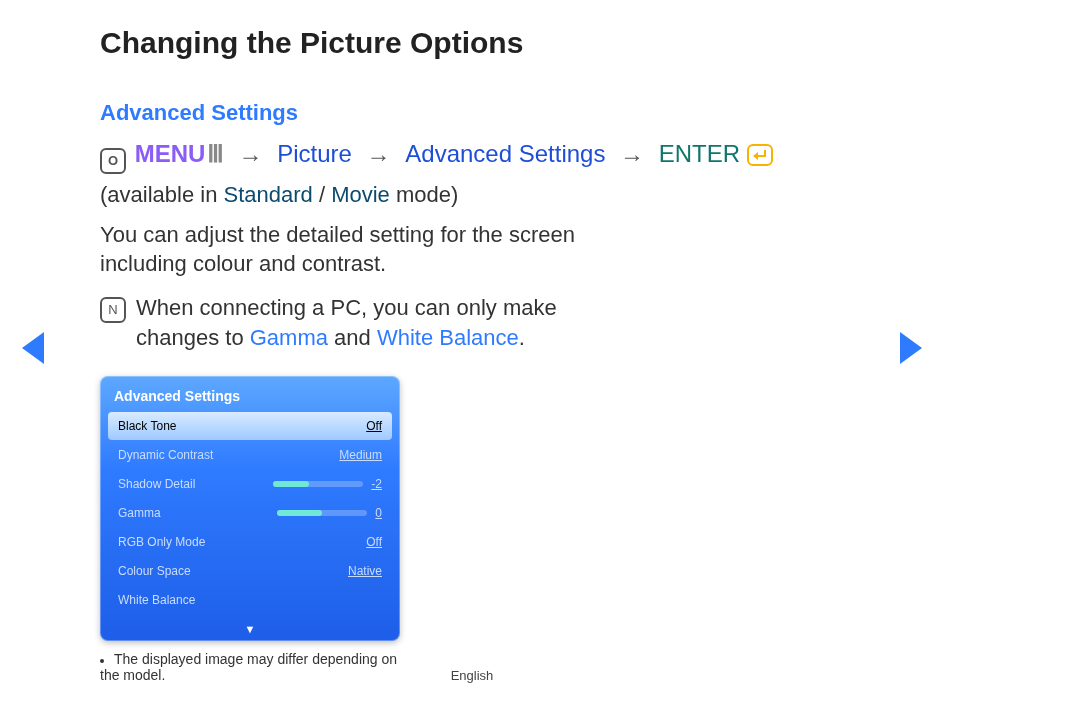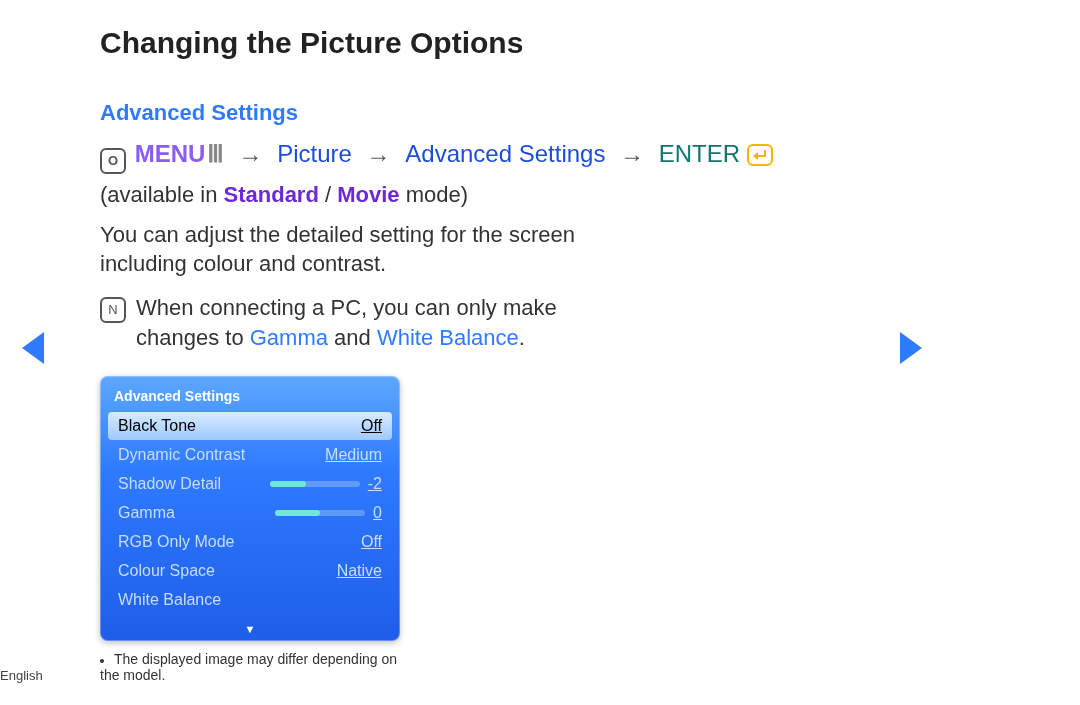--- a/index.html
+++ b/index.html
@@ -64,21 +64,21 @@
   }
   .enter-glyph {
     display:inline-block;
     vertical-align:-4px;
   }
   .avail {
     font-size: 22px;
     color: #333;
     margin-bottom: 12px;
   }
-  .avail .blue { color: #6d28d9; font-weight: bold; }
+  .avail .blue { color: #0c4a6e; }
   .body-area {
     display: flex; gap: 20px;
     align-items: flex-start;
     flex-direction: column;
   }
   .body-text {
     flex: 1;
     font-size: 22px;
     line-height: 1.35;
     color: #333;
@@ -117,21 +117,21 @@
     padding: 12px 14px 8px 14px;
   }
   .panel-body {
     padding: 0 8px 8px 8px;
   }
   .panel-row {
     display:flex;
     align-items:center;
     height: 28px;
     padding: 0 10px;
-    font-size:16px;
+    font-size:12px;
     border-radius:4px;
     color:#c8dcff;
     margin-bottom:1px;
     position: relative;
     justify-content: space-between;
   }
   .panel-row.selected {
     background: linear-gradient(180deg,#d9ebff 0%, #9ecaff 100%);
     color:#000;
   }
@@ -179,20 +179,21 @@
   }
   .tri-right {
     width:0;height:0;
     border-top:16px solid transparent;
     border-bottom:16px solid transparent;
     border-left:22px solid #2f7bff;
   }
   .footer {
     position:absolute;
     bottom: 22px; left:0; right:0;
+    text-align:center;
     font-size:13px;
     color:#444;
   }
   .right-col { width: 300px; }
 </style>
 </head>
 <body>
 
 <div class="page">
 

